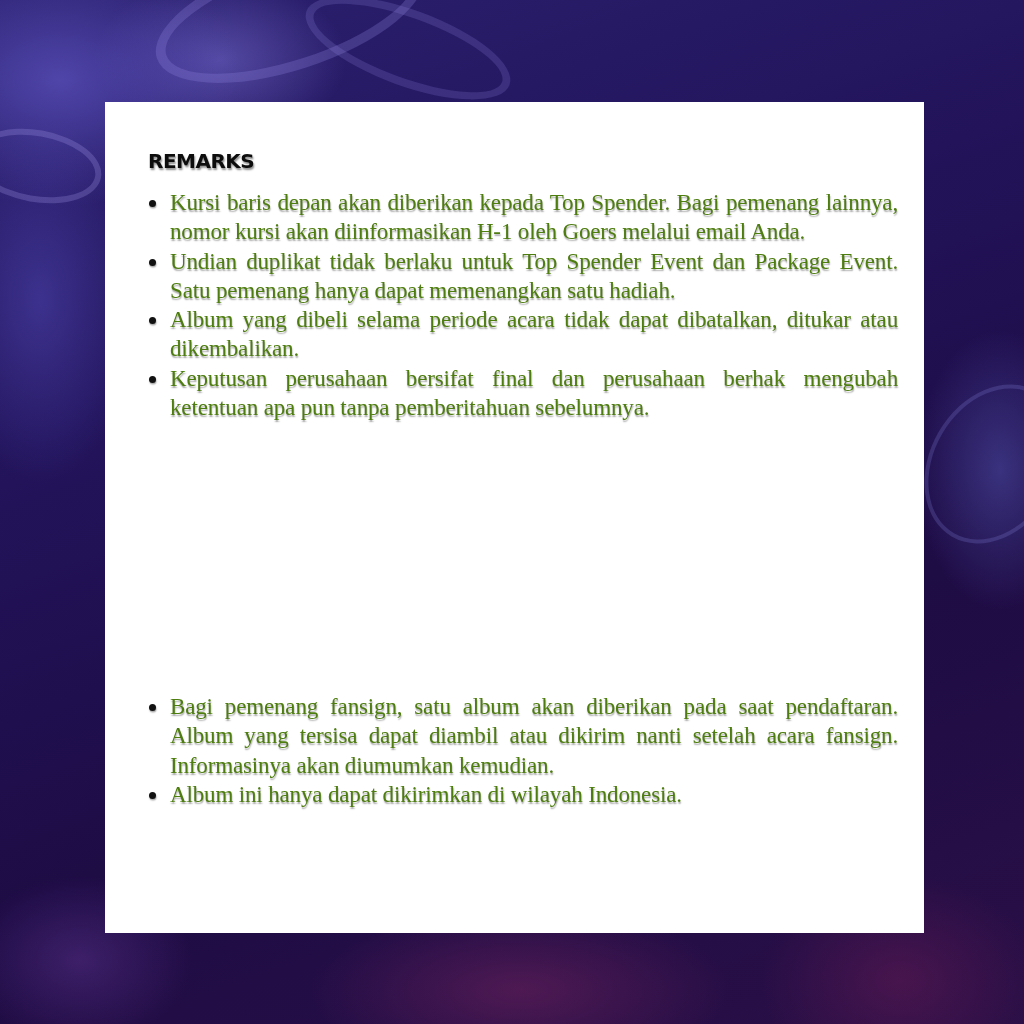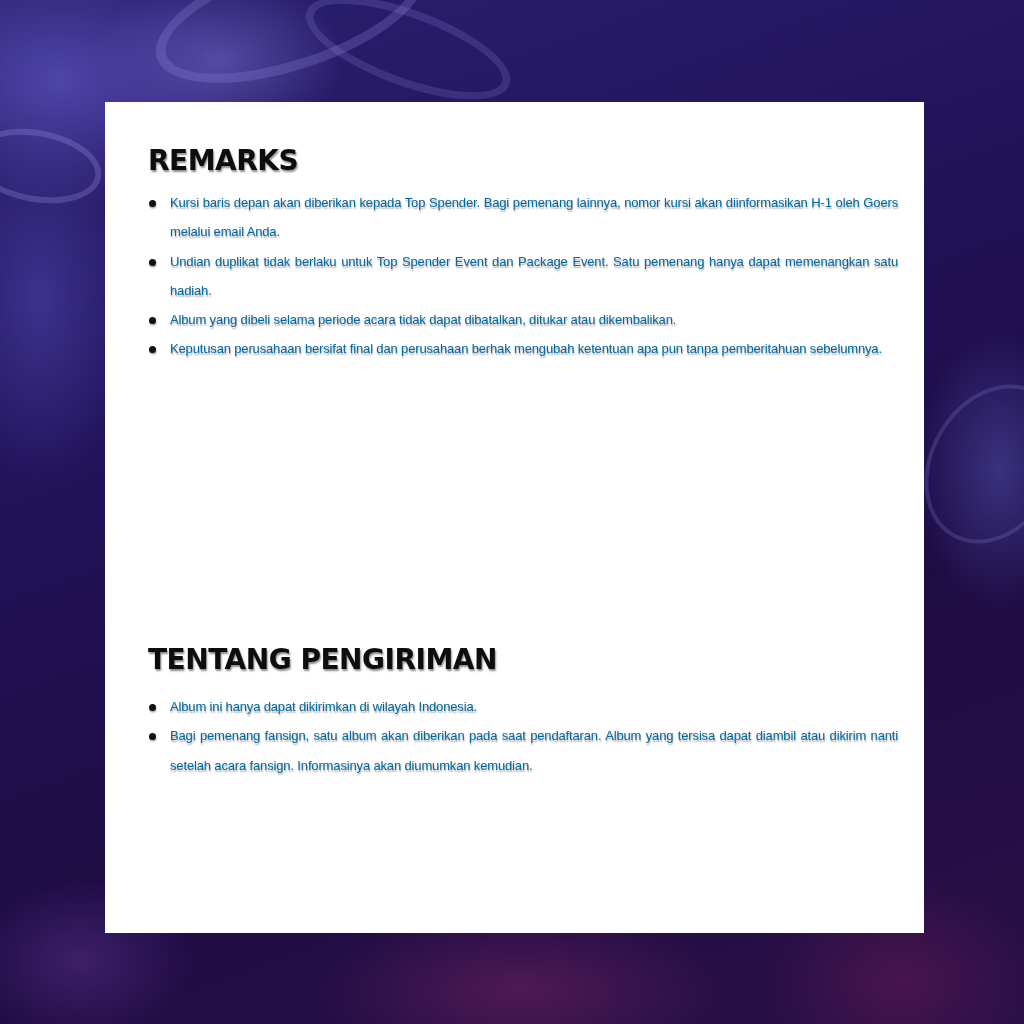--- a/index.html
+++ b/index.html
@@ -39,21 +39,21 @@
       width: 819px;
       height: 831px;
       background: #ffffff;
     }
     .section-title {
       position: absolute;
       left: 43px;
       margin: 0;
       font-family: "DejaVu Sans", sans-serif;
       font-weight: bold;
-      font-size: 28px;
+      font-size: 20px;
       letter-spacing: -0.5px;
       color: #0d0d0d;
       text-shadow: 1px 2px 2px rgba(0,0,0,0.45);
       line-height: 30px;
     }
     .title-remarks { top: 44px; }
     .title-shipping { top: 543px; }
 
     .bullet-list {
       position: absolute;
@@ -62,24 +62,24 @@
       margin: 0;
       padding: 0;
       list-style: none;
     }
     .list-remarks { top: 86px; }
     .list-shipping { top: 590px; }
 
     .bullet-item {
       position: relative;
       padding-left: 22px;
-      font-family: Liberation Sans, sans-serif;
-      font-size: 13px;
+      font-family: Liberation Serif, serif;
+      font-size: 23px;
       line-height: 29.3px;
-      color: #0369a1;
+      color: #4d7c0f;
       text-align: justify;
       text-shadow: 0.5px 1.5px 1.5px rgba(0,0,0,0.35);
       letter-spacing: -0.15px;
     }
     .bullet-dot {
       position: absolute;
       left: 1px;
       top: 12px;
       width: 7px;
       height: 7px;
@@ -111,25 +111,24 @@
     <li class="bullet-item">
       <span class="bullet-dot"></span>
       <span>Album yang dibeli selama periode acara tidak dapat dibatalkan, ditukar atau dikembalikan.</span>
     </li>
     <li class="bullet-item">
       <span class="bullet-dot"></span>
       <span>Keputusan perusahaan bersifat final dan perusahaan berhak mengubah ketentuan apa pun tanpa pemberitahuan sebelumnya.</span>
     </li>
   </ul>
 
-  <h2 class="section-title title-shipping">TENTANG PENGIRIMAN</h2>
   <ul class="bullet-list list-shipping">
     <li class="bullet-item">
       <span class="bullet-dot"></span>
-      <span>Album ini hanya dapat dikirimkan di wilayah Indonesia.</span>
+      <span>Bagi pemenang fansign, satu album akan diberikan pada saat pendaftaran. Album yang tersisa dapat diambil atau dikirim nanti setelah acara fansign. Informasinya akan diumumkan kemudian.</span>
     </li>
     <li class="bullet-item">
       <span class="bullet-dot"></span>
-      <span>Bagi pemenang fansign, satu album akan diberikan pada saat pendaftaran. Album yang tersisa dapat diambil atau dikirim nanti setelah acara fansign. Informasinya akan diumumkan kemudian.</span>
+      <span>Album ini hanya dapat dikirimkan di wilayah Indonesia.</span>
     </li>
   </ul>
 
 </div>
 
 </body></html>

